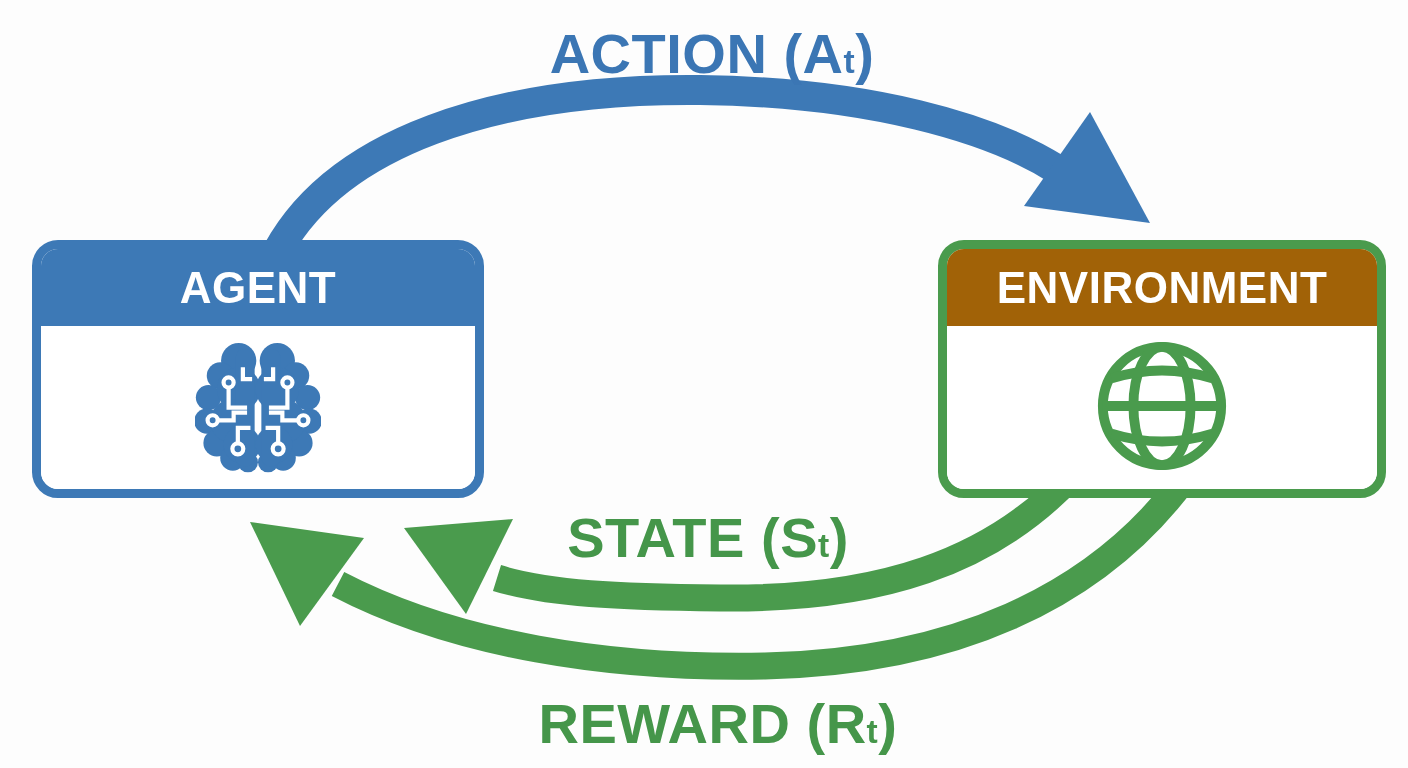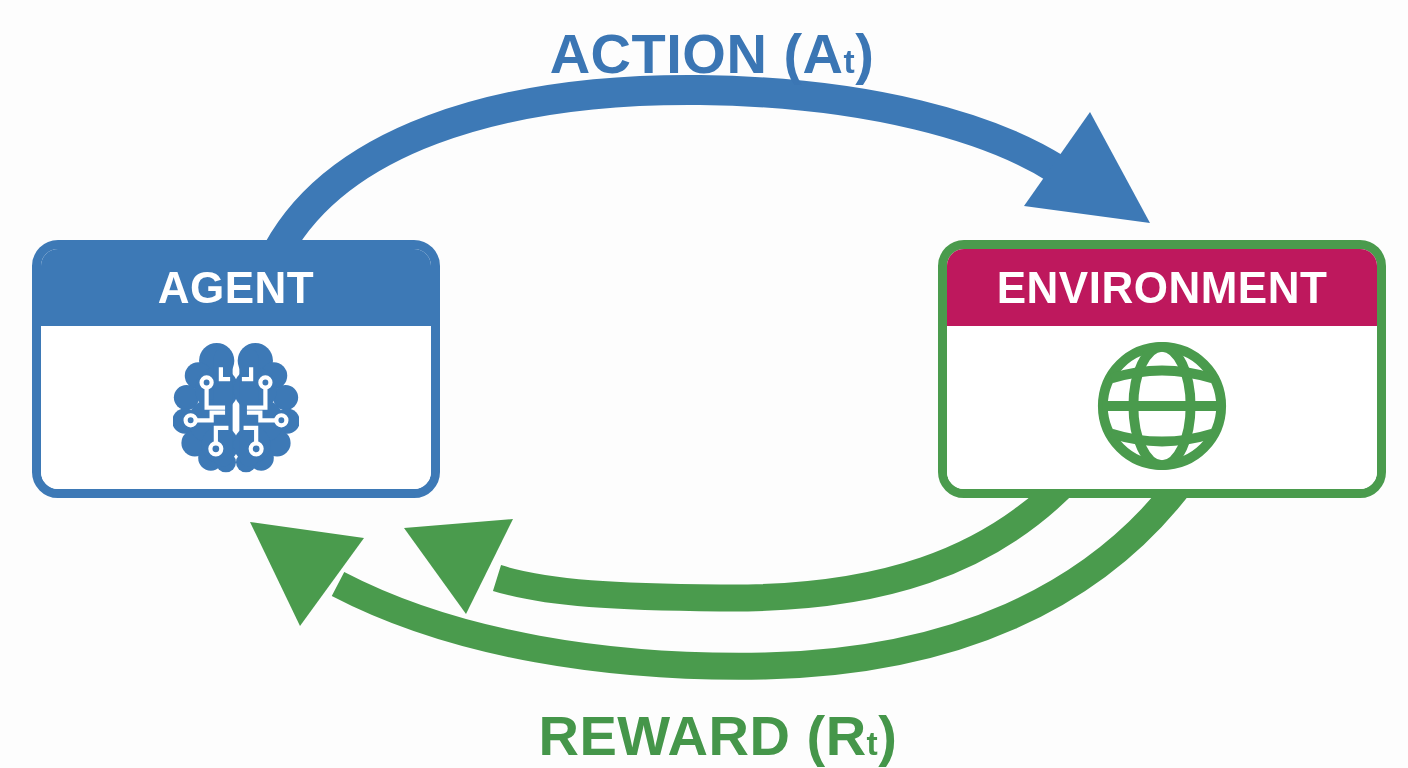--- a/index.html
+++ b/index.html
@@ -7,40 +7,40 @@
     position:relative;width:1408px;height:768px;overflow:hidden;
     background:#fdfdfd;font-family:"Liberation Sans",sans-serif;
   }
   .arrow-layer{position:absolute;left:0;top:0;width:1408px;height:768px;}
   
   .node-box{
     position:absolute;top:240px;height:258px;box-sizing:border-box;
     background:#ffffff;border-radius:26px;overflow:hidden;
     display:flex;flex-direction:column;
   }
-  .node-box.agent{left:32px;width:408px;border:9px solid #3d79b6;justify-content:flex-end;}
+  .node-box.agent{left:32px;width:452px;border:9px solid #3d79b6;justify-content:flex-end;}
   .node-box.env{left:938px;width:448px;border:9px solid #4a9b4d;}
   .node-header{
     height:77px;flex:0 0 77px;display:flex;align-items:center;justify-content:center;
     color:#ffffff;font-weight:bold;font-size:44px;letter-spacing:.5px;line-height:1;
   }
   .agent .node-header{background:#3d79b6;}
-  .env .node-header{background:#be185d;}
+  .env .node-header{background:#a16207;}
   .node-body{flex:1;display:flex;align-items:center;justify-content:center;background:#ffffff;}
   
   .arrow-label{
     position:absolute;transform:translateX(-50%);
     font-weight:bold;font-size:56px;line-height:1;white-space:nowrap;letter-spacing:.5px;
   }
   .arrow-label.blue{color:#3b76b4;}
   .arrow-label.green{color:#45964a;}
   .t-sub{font-size:0.6em;}
   #action-label{left:712px;top:26px;}
   #state-label{left:708px;top:510px;}
-  #reward-label{left:718px;top:696px;margin-top:12px;}
+  #reward-label{left:718px;top:696px;}
 </style>
 </head>
 <body>
 
 <div class="canvas">
 
   <svg class="arrow-layer" viewBox="0 0 1408 768" aria-hidden="true">
 
     <g>
       <path d="M 272 262 C 330 140 500 88 700 90 C 870 92 992 128 1058 170" fill="none" stroke="#3d79b6" stroke-width="30"></path>
@@ -111,17 +111,20 @@
             <path d="M19 98 Q 70 114 121 98"></path>
           </g>
         </svg>
       </span>
     </div>
   </div>
 
   <div id="action-label" class="arrow-label blue">
     <span>ACTION (A</span><span class="t-sub">t</span><span>)</span>
   </div>
+  <div id="state-label" class="arrow-label green">
+    <span>STATE (S</span><span class="t-sub">t</span><span>)</span>
+  </div>
   <div id="reward-label" class="arrow-label green">
     <span>REWARD (R</span><span class="t-sub">t</span><span>)</span>
   </div>
 
 </div>
 
 </body></html>

